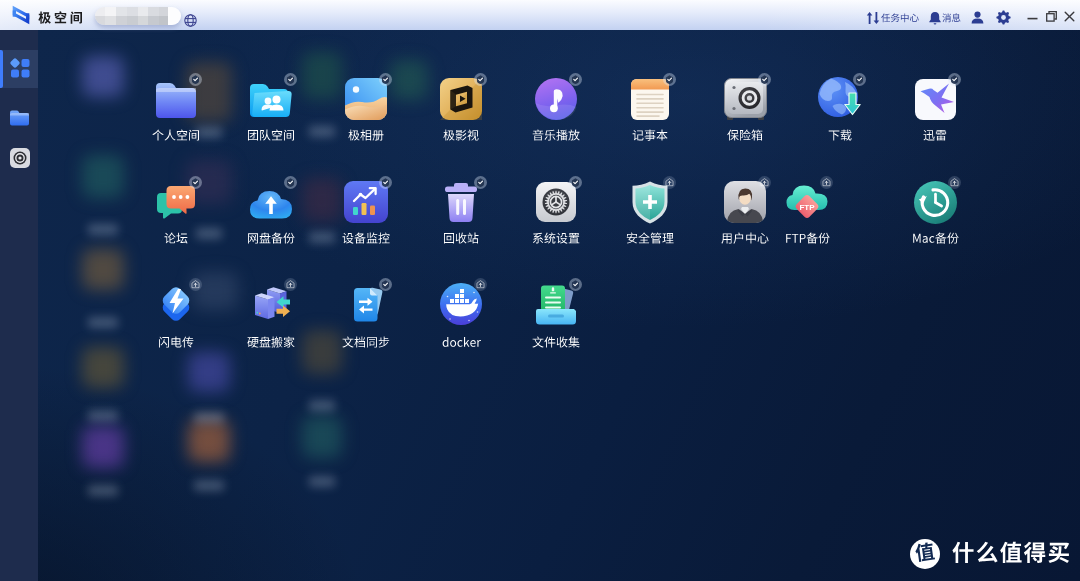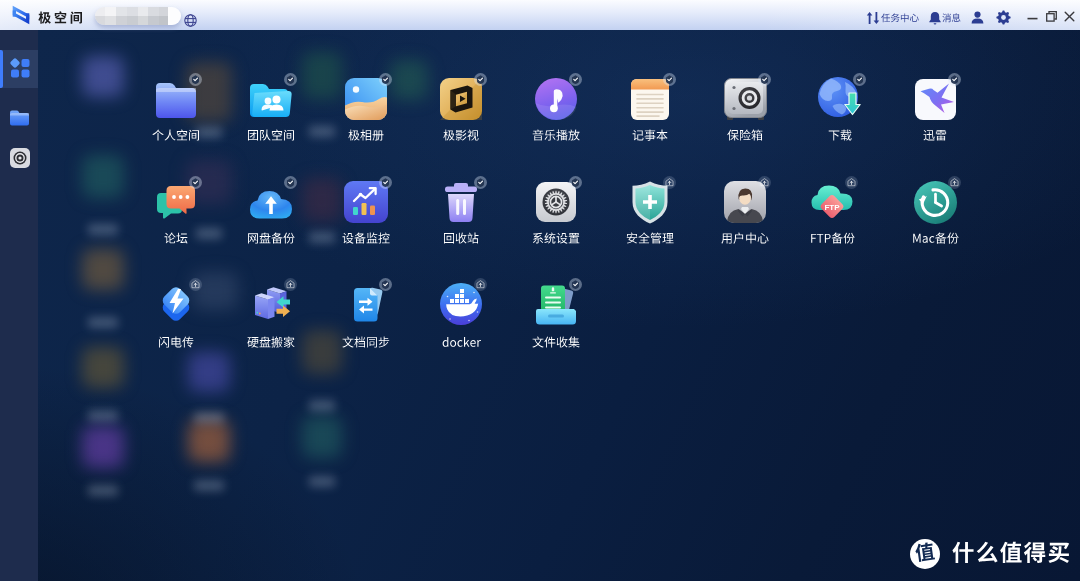--- a/index.html
+++ b/index.html
@@ -529,21 +529,21 @@
           <svg width="48" height="14" viewBox="0 0 48.0 13.8">
             <path d="M1.8 1.3V5.7C1.8 7.4 1.7 9.5 0.4 11C0.6 11.1 0.9 11.4 1.1 11.6C2 10.6 2.4 9.2 2.6 7.8H5.6V11.4H6.5V7.8H9.8V10.3C9.8 10.5 9.7 10.6 9.4 10.6C9.2 10.6 8.4 10.6 7.5 10.6C7.7 10.8 7.8 11.2 7.9 11.4C9 11.5 9.7 11.4 10.1 11.3C10.5 11.2 10.6 10.9 10.6 10.3V1.3ZM2.7 2.2H5.6V4.1H2.7ZM9.8 2.2V4.1H6.5V2.2ZM2.7 5H5.6V7H2.7C2.7 6.5 2.7 6.1 2.7 5.7ZM9.8 5V7H6.5V5Z M15 3.2H21.2V5.6H15L15 5ZM17.3 0.6C17.5 1.2 17.8 1.8 17.9 2.3H14V5C14 6.8 13.9 9.3 12.4 11.1C12.6 11.1 13 11.4 13.2 11.6C14.4 10.2 14.8 8.2 14.9 6.4H21.2V7.2H22.1V2.3H18.3L18.9 2.2C18.7 1.7 18.4 1 18.2 0.4Z M29.5 0.5V2.6H25.2V8.3H26.1V7.6H29.5V11.5H30.4V7.6H33.9V8.3H34.8V2.6H30.4V0.5ZM26.1 6.7V3.5H29.5V6.7ZM33.9 6.7H30.4V3.5H33.9Z M39.5 3.8V9.8C39.5 11 39.9 11.3 41.2 11.3C41.5 11.3 43.3 11.3 43.6 11.3C45 11.3 45.3 10.6 45.4 8.4C45.2 8.3 44.8 8.1 44.5 7.9C44.5 10 44.4 10.5 43.6 10.5C43.2 10.5 41.6 10.5 41.3 10.5C40.6 10.5 40.5 10.3 40.5 9.8V3.8ZM37.6 4.7C37.4 6.2 37 8 36.5 9.3L37.4 9.6C37.9 8.4 38.3 6.3 38.5 4.9ZM45.1 4.7C45.8 6.2 46.5 8.1 46.7 9.3L47.6 8.9C47.3 7.7 46.7 5.9 46 4.4ZM40.1 1.5C41.2 2.3 42.7 3.5 43.3 4.2L44 3.6C43.3 2.8 41.8 1.7 40.7 0.9Z" fill="#ffffff"></path>
           </svg>
         </div>
         <div class="bd"><svg width="13" height="13" viewBox="0 0 15 15">
 <circle cx="7.5" cy="7.5" r="7.5" fill="#dce8f8" fill-opacity="0.17"></circle>
 <path d="M7.5 3 L11.6 6 L11.6 11.2 L3.4 11.2 L3.4 6 Z" fill="none" stroke="#ffffff" stroke-opacity="0.55" stroke-width="1.1" stroke-linejoin="round"></path>
 <path d="M7.5 9.8 L7.5 6.4 M5.9 7.7 L7.5 6.1 L9.1 7.7" fill="none" stroke="#ffffff" stroke-opacity="0.75" stroke-width="1.1" stroke-linecap="round"></path>
 </svg></div>
       </div>
-<div class="app" style="left:747px;top:148px;">
+<div class="app" style="left:722px;top:148px;">
         <div class="ic">
           <svg width="46" height="44" viewBox="0 0 46 44">
 <defs>
               <linearGradient id="gfp2" x1="0" y1="0" x2="0" y2="1">
                 <stop offset="0" stop-color="#67efd2"></stop>
                 <stop offset="1" stop-color="#25bdae"></stop>
               </linearGradient>
 <linearGradient id="gfd" x1="0" y1="0" x2="0" y2="1">
                 <stop offset="0" stop-color="#fa9d98"></stop>
                 <stop offset="1" stop-color="#ec5f6e"></stop>

